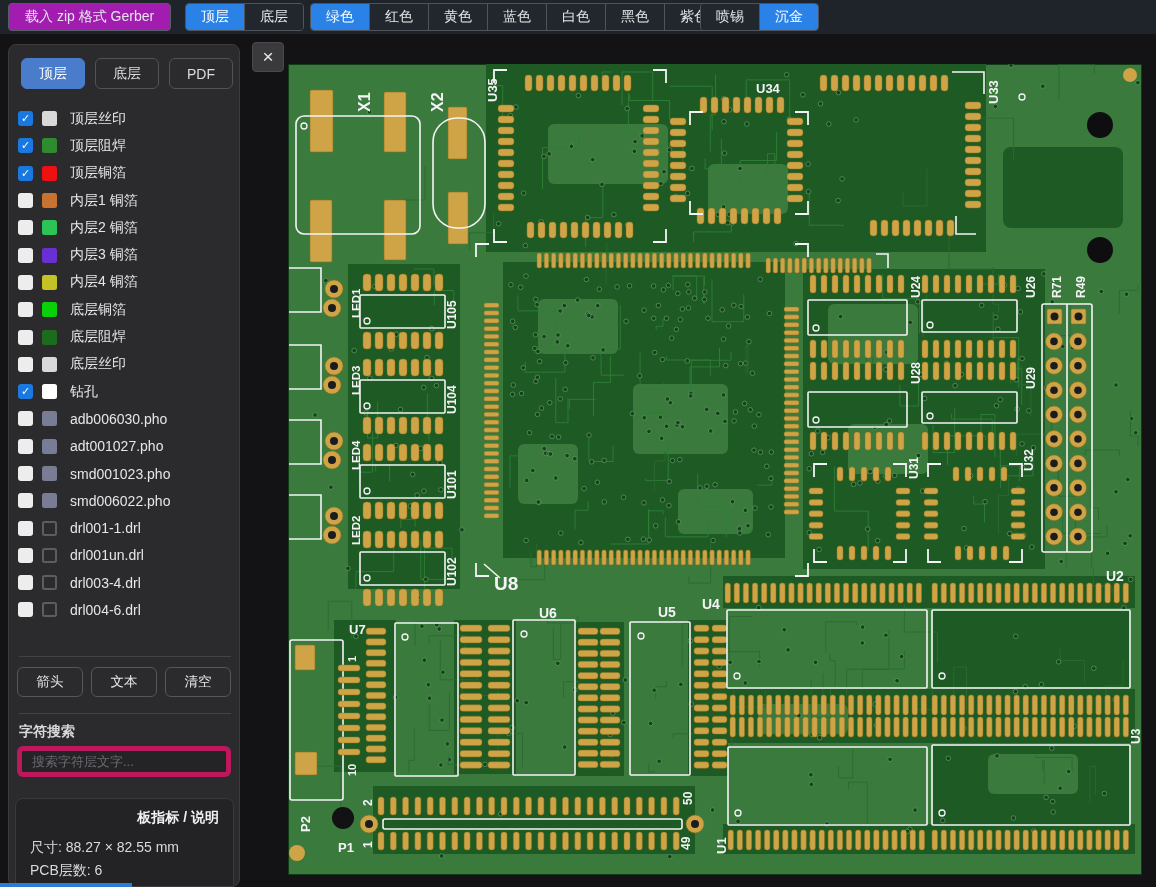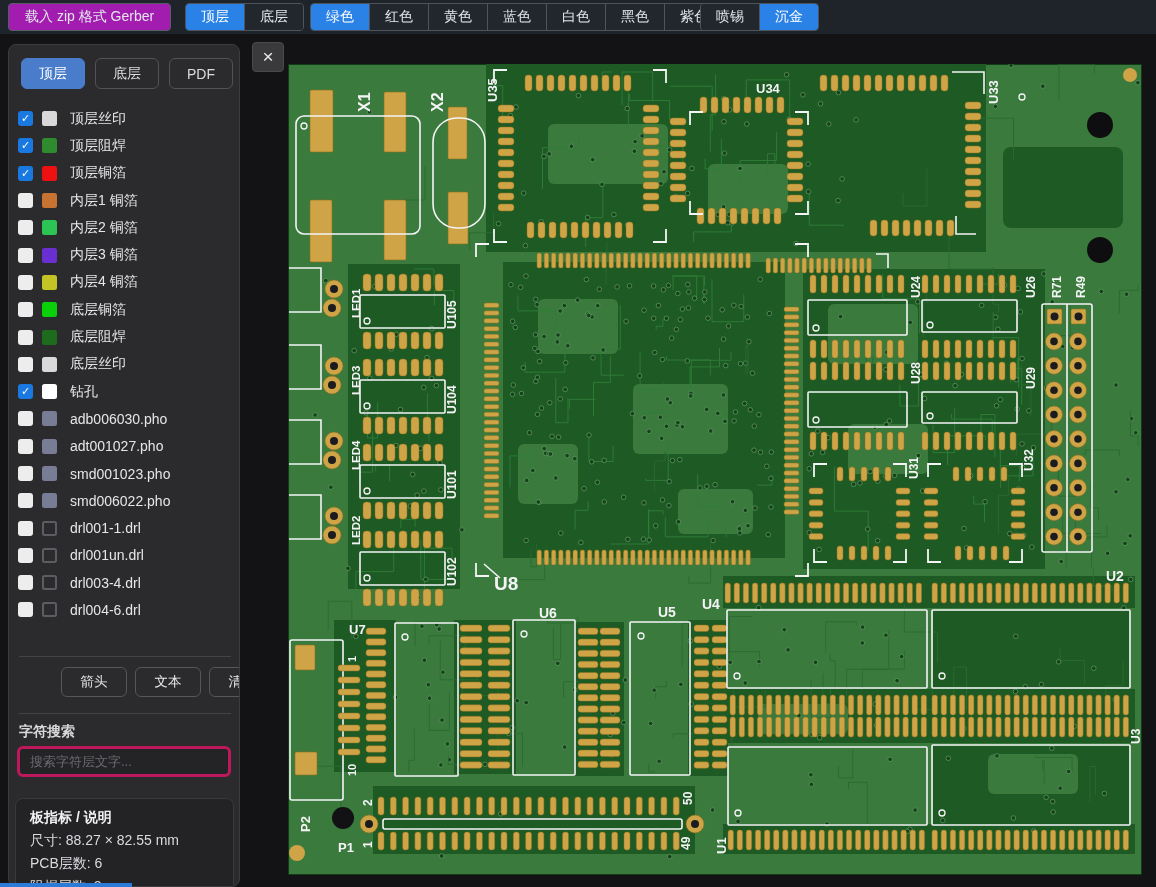--- a/index.html
+++ b/index.html
@@ -30,30 +30,30 @@
   .layers{position:absolute;left:0;top:60px;width:232px;}
   .layer-row{height:27.3px;display:flex;align-items:center;padding-left:9px;}
   .cb{width:15px;height:15px;border-radius:3px;background:#ededed;flex:0 0 auto;
     font-size:11px;line-height:15px;text-align:center;color:#fff;cursor:pointer;}
   .cb.on{background:#1a79e0;}
   .sw{width:15px;height:15px;border-radius:2.5px;margin-left:9px;flex:0 0 auto;box-sizing:border-box;}
   .sw.none{background:transparent;border:2px solid #5c5c62;}
   .layer-label{margin-left:13px;font-size:14px;color:#e6e6e8;white-space:nowrap;}
   .divider{position:absolute;left:10px;width:212px;height:1px;background:#434347;}
   #dv1{top:611px;} #dv2{top:668px;}
-  .tools{position:absolute;left:8px;top:622px;display:flex;gap:8px;margin-left:44px;}
+  .tools{position:absolute;left:8px;top:622px;display:flex;gap:8px;}
   .tool{width:66px;height:30px;background:transparent;border:1px solid #56565b;border-radius:6px;
     color:#e8e8ea;font-size:13.5px;cursor:pointer;}
   .search-label{position:absolute;left:10px;top:678px;font-size:14px;font-weight:bold;color:#d9d9db;}
   .search-input{position:absolute;left:8px;top:701px;width:214px;height:31px;box-sizing:border-box;
-    background:#242427;border:3px solid #be185d;border-radius:6px;color:#cfcfd4;font-size:13px;padding:0 10px;}
+    background:#242427;border:5px solid #be185d;border-radius:6px;color:#cfcfd4;font-size:13px;padding:0 10px;}
   .search-input::placeholder{color:#6a6a70;}
   .metrics{position:absolute;left:6px;top:753px;width:219px;height:160px;background:#232326;
     border:1px solid #3a3a3e;border-radius:8px;box-sizing:border-box;padding:10px 14px;}
-  .m-title{font-size:14px;font-weight:bold;color:#f2f2f4;margin-bottom:2px;}
+  .m-title{font-size:14px;font-weight:bold;color:#f2f2f4;margin-bottom:9px;text-align:right;}
   .m-row{font-size:14px;color:#dadade;line-height:23px;}
   .bottom-strip{position:absolute;left:0;top:883px;width:132px;height:4px;background:#2d7bd9;z-index:9;}
 </style>
 </head>
 <body>
 
 <div class="stage">
   <div class="topbar">
     <button class="btn-load">载入 zip 格式 Gerber</button>
     <div class="group" id="g-side">

